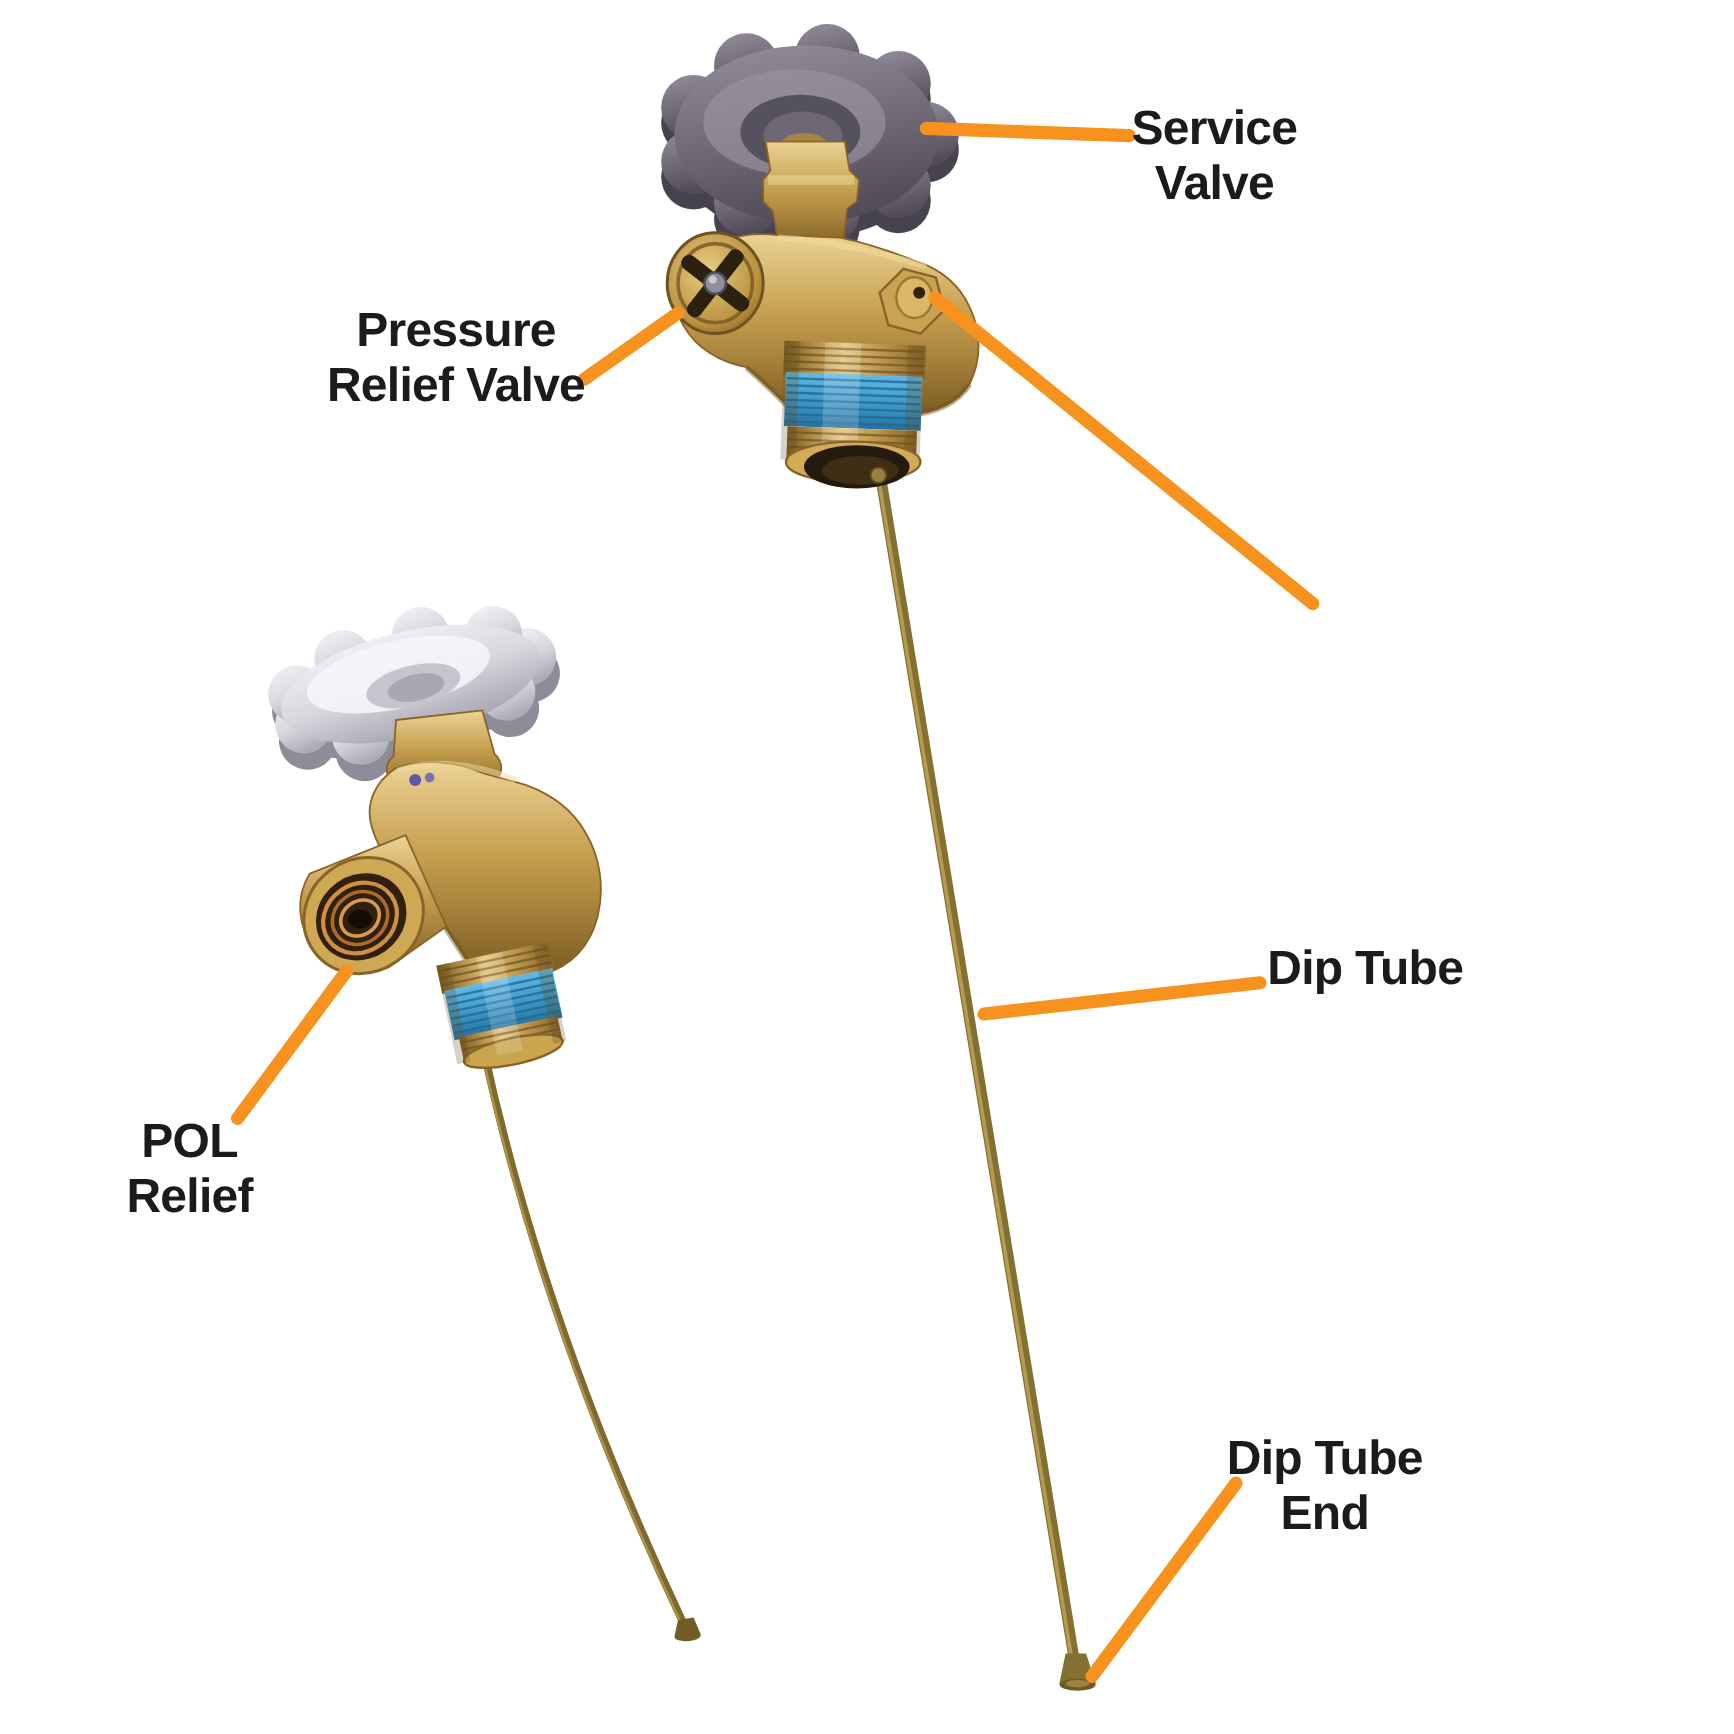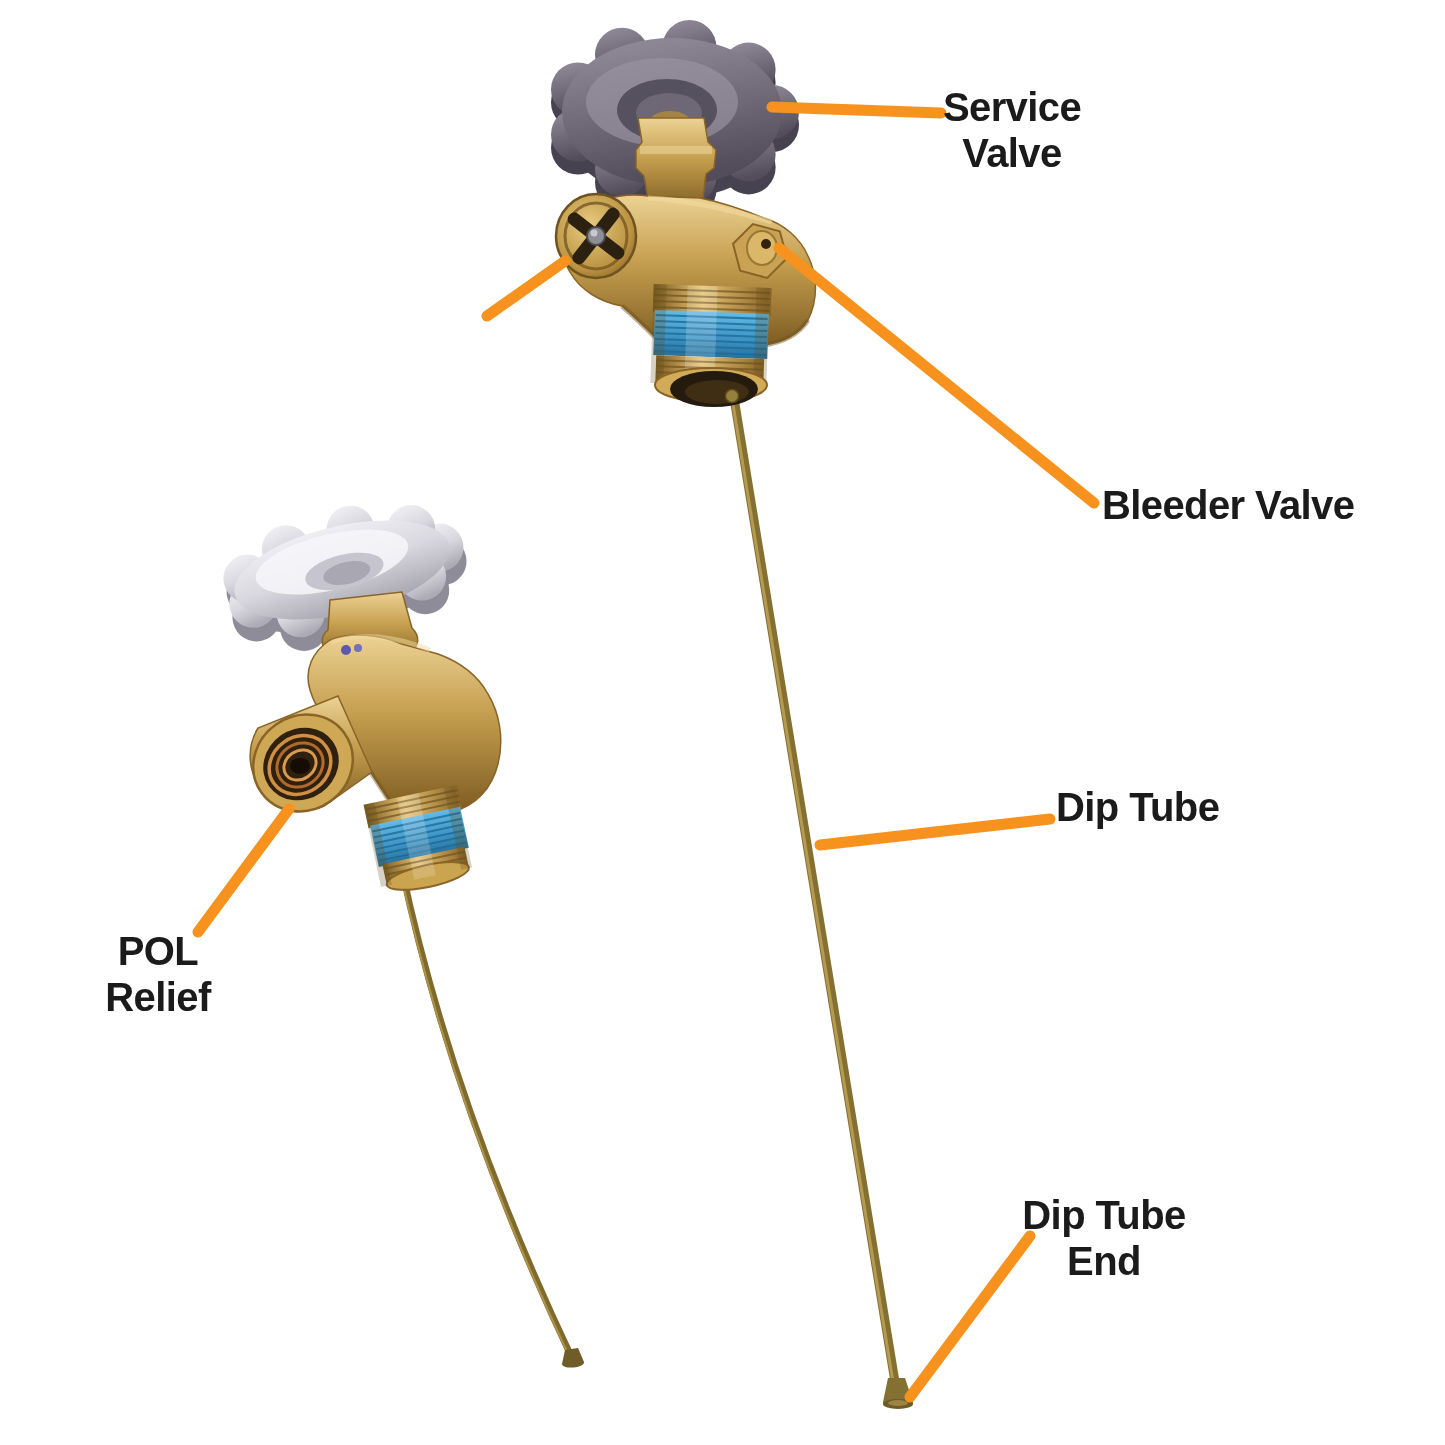--- a/index.html
+++ b/index.html
@@ -290,22 +290,23 @@
       <path class="leader" d="M 779 248 L 1094 503"></path>
       <path class="leader" d="M 820 845 L 1050 819"></path>
       <path class="leader" d="M 289 809 L 198 932"></path>
       <path class="leader" d="M 1030 1236 L 910 1397"></path>
     </g>
   </svg>
 
   <div class="label centered" style="left:1012px; top:84px;">Service
 Valve</div>
 
-
-  <div class="label" style="left:1102px; top:482px;">Bleeder Valve</div>
+  <div class="label centered" style="left:380px; top:252px;">Pressure
+Relief Valve</div>
+
 
   <div class="label" style="left:1056px; top:784px;">Dip Tube</div>
 
   <div class="label centered" style="left:158px; top:928px;">POL
 Relief</div>
 
   <div class="label centered" style="left:1104px; top:1192px;">Dip Tube
 End</div>
 </div>
 

